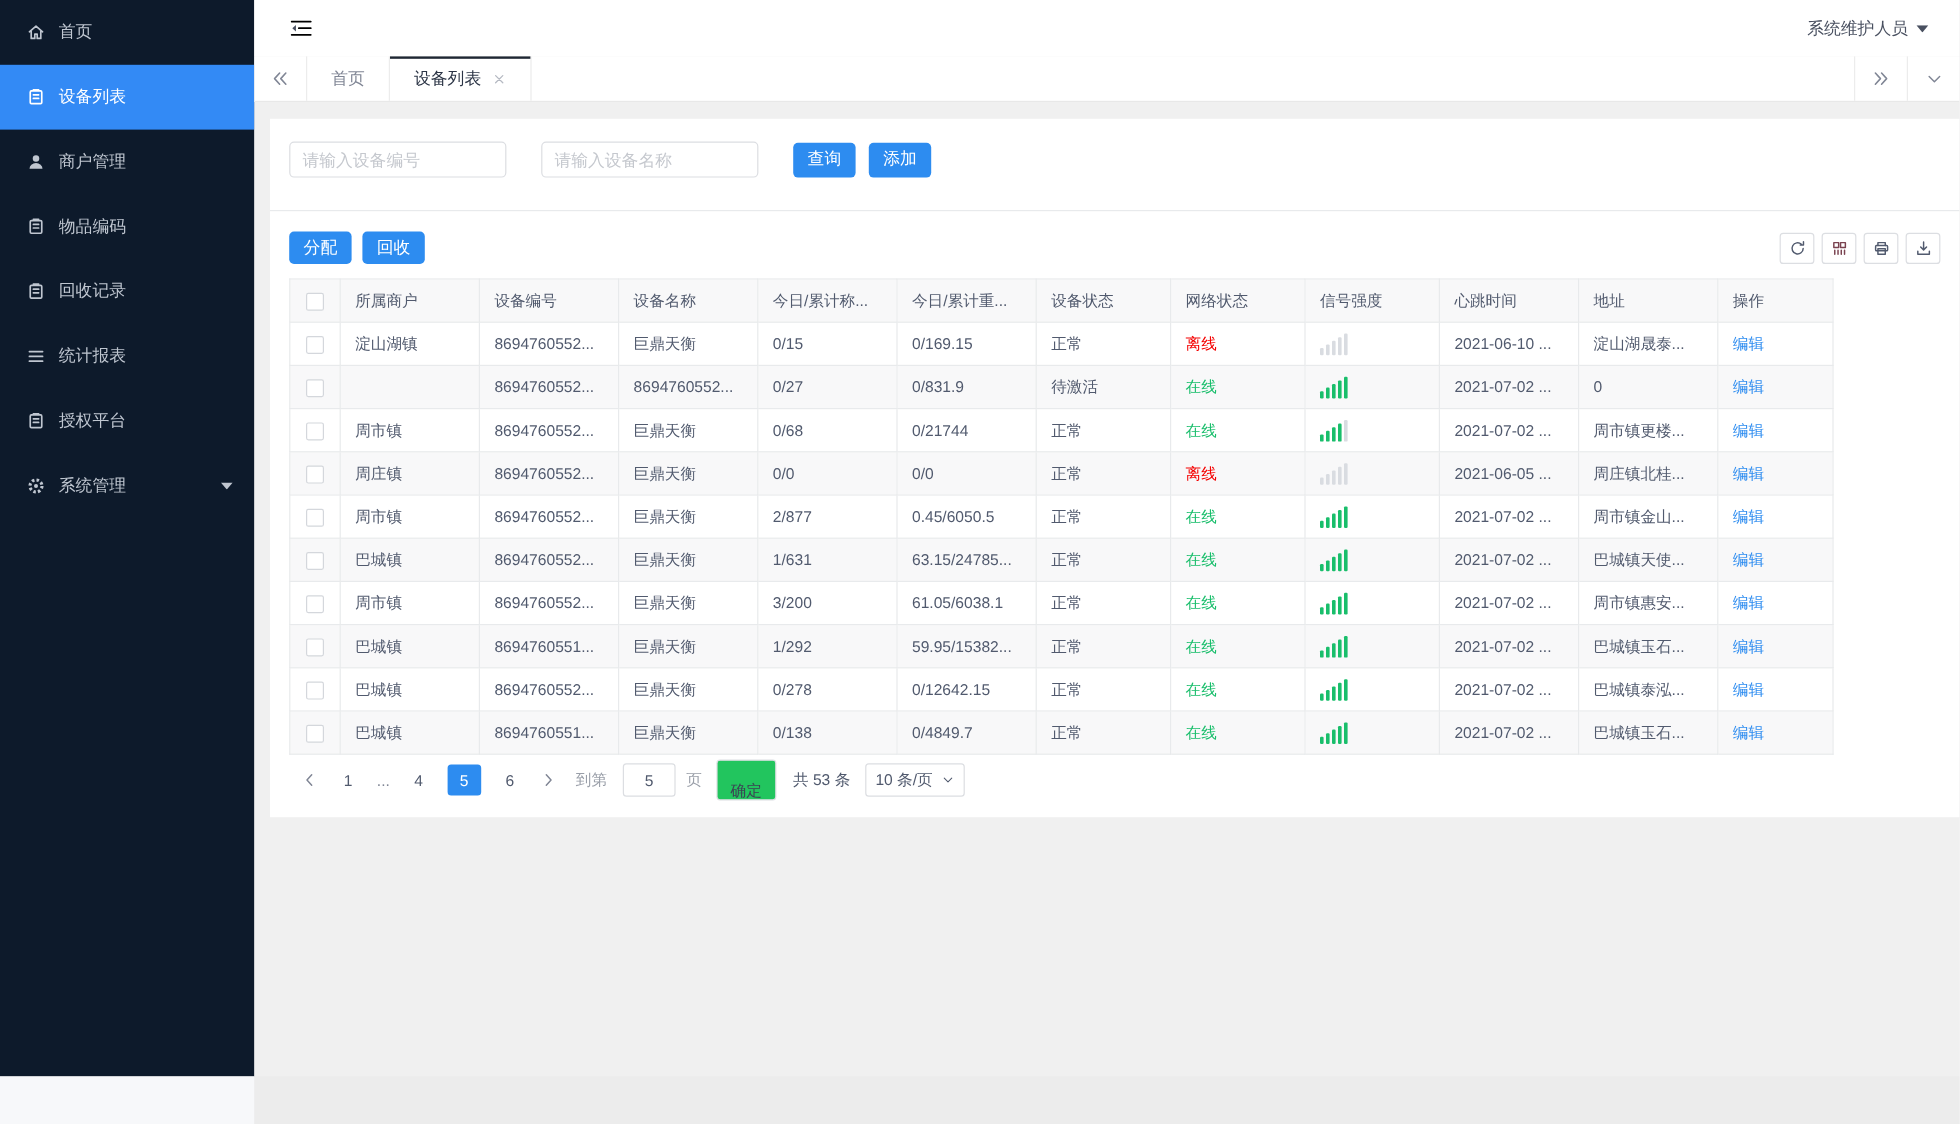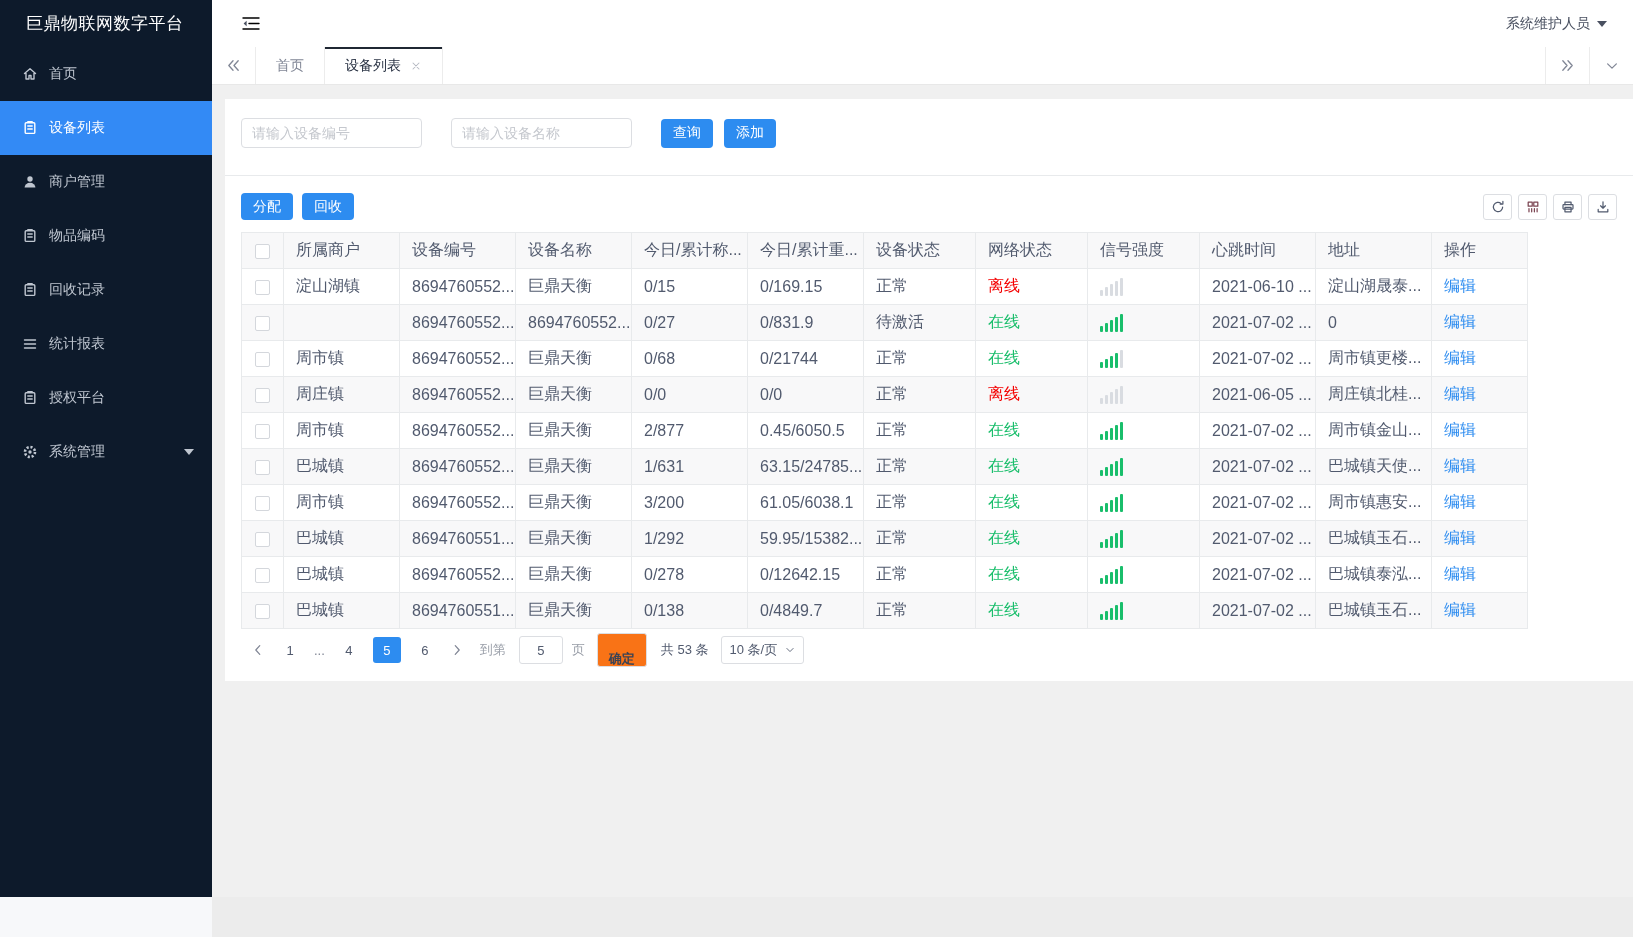--- a/index.html
+++ b/index.html
@@ -36,21 +36,21 @@
   .search-input { width:181px; height:30px; border:1px solid #dcdee2; border-radius:4px; padding:0 10px; font-size:14px; color:#515a6e; outline:none; margin-right:29px; }
   .search-input::placeholder { color:#c5c8ce; }
   .btn-primary { background:#2d8cf0; color:#fff; border:none; border-radius:4px; height:29px; padding:0 12px; font-size:14px; cursor:pointer; margin-right:11px; }
 
   .table-wrap { padding:17px 16px 10px; }
   .table-toolbar { display:flex; align-items:center; margin-bottom:12px; }
   .tool-btn { height:27px; padding:0 12px; margin-right:9px; }
   .icon-btn { width:29px; height:26px; border:1px solid #dcdee2; border-radius:3px; background:#fff; display:inline-flex; align-items:center; justify-content:center; margin-left:6px; cursor:pointer; color:#515a6e; }
   .icon-btn.tint { color:#7a4350; }
 
-  table { border-collapse:collapse; width:1286px; table-layout:fixed; font-size:16px; color:#515a6e; }
+  table { border-collapse:collapse; width:1286px; table-layout:fixed; font-size:13px; color:#515a6e; }
   th,td { border:1px solid #e8eaec; height:36px; padding:0 12px; text-align:left; font-weight:normal; white-space:nowrap; overflow:hidden; }
   thead th { background:#f8f8f9; }
   tbody tr.alt td { background:#f8f8f9; }
   .cb-cell { text-align:center; padding:0; }
   .checkbox { display:inline-block; width:15px; height:15px; border:1px solid #d4d7dc; border-radius:2px; background:#fff; vertical-align:middle; cursor:pointer; }
   .link { color:#2d8cf0; cursor:pointer; }
   .net-online { color:#19be6b; }
   .net-offline { color:#f40000; }
   .signal { display:flex; align-items:flex-end; gap:2px; height:18px; }
   .signal span { width:3px; background:#d9dce1; border-radius:1px; }
@@ -60,42 +60,41 @@
   .signal span.on { background:#19be6b; }
 
   .pagination { display:flex; align-items:center; height:42px; width:1286px; font-size:13px; color:#515a6e; padding-left:4px; }
   .pg-chevron { width:26px; display:flex; align-items:center; justify-content:center; color:#808695; cursor:pointer; }
   .page-btn { min-width:28px; height:26px; display:inline-flex; align-items:center; justify-content:center; margin:0 5px; border-radius:3px; cursor:pointer; }
   .page-btn.active { background:#2d8cf0; color:#fff; }
   .page-ellipsis { margin:0 5px; color:#808695; }
   .goto-label { color:#999ea8; margin:0 4px 0 10px; }
   .goto-input { width:44px; height:28px; border:1px solid #dcdee2; border-radius:3px; text-align:center; font-size:13px; color:#515a6e; outline:none; margin:0 9px; }
   .page-word { color:#999ea8; margin-right:12px; }
-  .confirm-btn { height:28px; padding:16px 11px; background:#f97316; border:1px solid #dcdee2; border-radius:3px; font-size:13px; color:#3b4354; font-weight:bold; cursor:pointer; }
+  .confirm-btn { height:28px; padding:16px 11px; background:#22c55e; border:1px solid #dcdee2; border-radius:3px; font-size:13px; color:#3b4354; font-weight:normal; cursor:pointer; }
   .total-label { margin:0 12px 0 14px; }
   .size-select { height:28px; border:1px solid #dcdee2; border-radius:3px; padding:0 8px; display:inline-flex; align-items:center; gap:8px; cursor:pointer; background:#fff; }
 
   .bottom-strip { height:40px; display:flex; }
   .bottom-strip .bl { width:212px; background:#f7f8fa; }
   .bottom-strip .br { flex:1; background:#ececec; }
 
   .icn { display:inline-flex; }
   .icn svg { width:100%; height:100%; display:block; }
   .i16 { width:16px; height:16px; } .i15 { width:15px; height:15px; }
   .i14 { width:14px; height:14px; } .i12 { width:12px; height:12px; }
   .i10 { width:10px; height:10px; }
   .i18 { width:18px; height:15px; } .iarr { width:10px; height:6px; }
 </style>
 </head>
 <body>
 
 <div class="app">
 
   <aside class="sidebar">
-    <div class="sidebar-title">巨鼎物联网数字平台</div>
     <nav>
         <div class="menu-item">
           <span class="icn i16">
             <svg viewBox="0 0 16 16" fill="none" stroke="currentColor" stroke-width="1.4" stroke-linecap="round" stroke-linejoin="round">
               <path d="M2.5 7.5 L8 2.8 L13.5 7.5 M4 7 v6 h3 v-3.5 h2 V13 h3 V7"></path>
             </svg>
           </span>
           <span>首页</span>
         </div>
         <div class="menu-item active">

